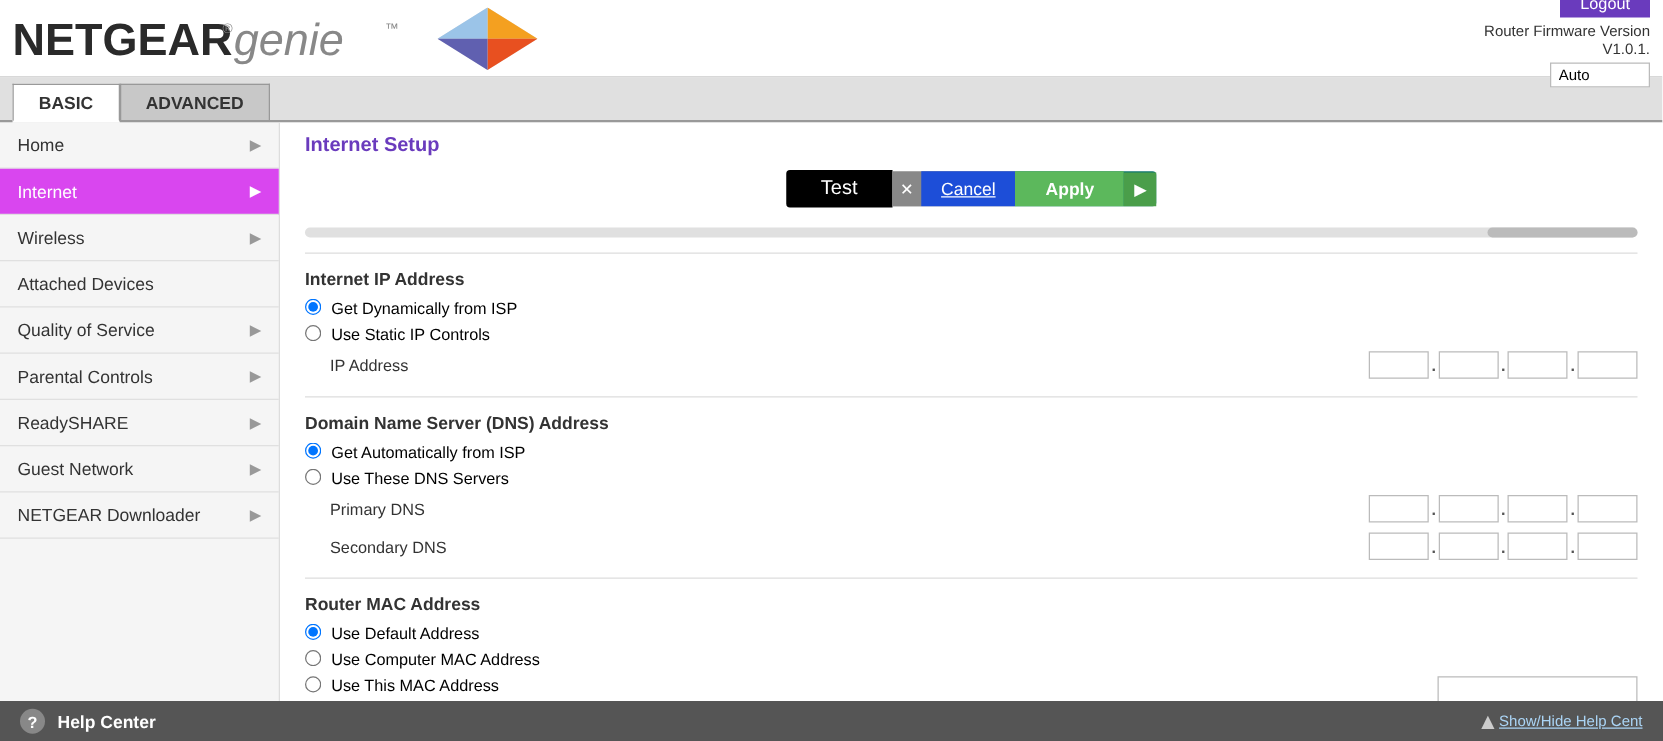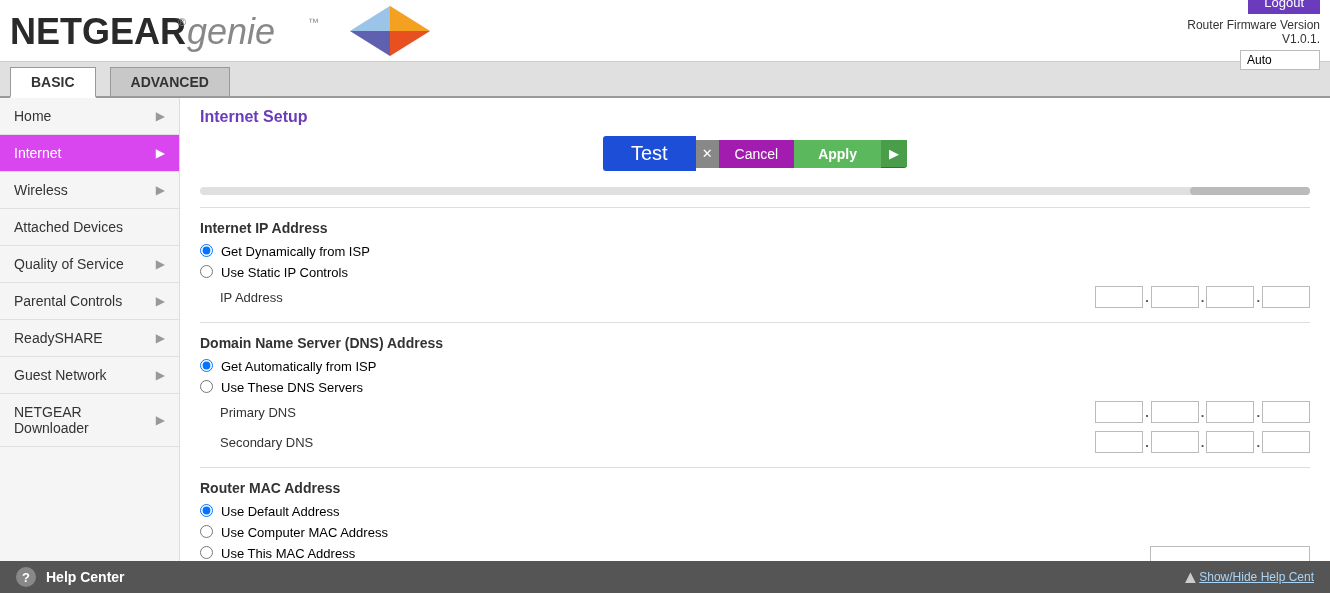--- a/index.html
+++ b/index.html
@@ -7,43 +7,43 @@
 
     
     .header { display: flex; align-items: center; justify-content: space-between; background: #fff; padding: 8px 10px; border-bottom: 1px solid #ccc; height: 62px; }
     .logo-area { display: flex; }
     .header-right { display: flex; flex-direction: column; align-items: flex-end; gap: 4px; }
     .logout-btn { background: #6a3bbd; color: #fff; border: none; padding: 4px 16px; font-size: 13px; cursor: pointer; }
     .firmware-text { font-size: 12px; color: #333; text-align: right; }
 
     
     .tabs { display: flex; background: #e0e0e0; height: 36px; align-items: flex-end; padding-left: 10px; border-bottom: 2px solid #999; }
-    .tab { padding: 6px 20px; font-size: 14px; font-weight: bold; cursor: pointer; border: 1px solid #999; border-bottom: none; margin-right: 14px; background: #c8c8c8; color: #333; }
+    .tab { padding: 6px 20px; font-size: 14px; font-weight: bold; cursor: pointer; border: 1px solid #999; border-bottom: none; margin-right: 0; background: #c8c8c8; color: #333; }
     .tab.active { background: #fff; border-bottom: 2px solid #fff; margin-bottom: -2px; }
 
     
     .main-layout { display: flex; height: calc(593px - 62px - 36px); }
 
     
-    .sidebar { width: 180px; background: #f5f5f5; border-right: 1px solid #ddd; flex-shrink: 0; }
+    .sidebar { width: 224px; background: #f5f5f5; border-right: 1px solid #ddd; flex-shrink: 0; }
     .sidebar-item { display: flex; align-items: center; justify-content: space-between; padding: 10px 14px; cursor: pointer; border-bottom: 1px solid #e0e0e0; font-size: 14px; color: #333; }
     .sidebar-item.active { background: #d946ef; color: #fff; }
     .sidebar-arrow { font-size: 12px; color: #999; }
     .sidebar-item.active .sidebar-arrow { color: #fff; }
 
     
     .content { flex: 1; overflow-y: auto; padding: 10px 20px; background: #fff; }
     .page-title { color: #6a3bbd; font-size: 16px; font-weight: bold; margin-bottom: 10px; }
 
     
     .action-bar { display: flex; gap: 0; margin-bottom: 16px; align-items: center; justify-content: center; }
-    .btn-test { background: #1d4ed8; color: #fff; border: none; padding: 6px 28px; font-size: 20px; cursor: pointer; border-radius: 3px 0 0 3px; }
+    .btn-test { background: #000000; color: #fff; border: none; padding: 6px 28px; font-size: 16px; cursor: pointer; border-radius: 3px 0 0 3px; }
     .btn-cancel-wrap { display: flex; align-items: center; background: #888; border-radius: 0; }
     .btn-x { background: #888; color: #fff; border: none; padding: 6px 6px; font-size: 13px; cursor: pointer; }
-    .btn-cancel { background: #a21caf; color: #fff; border: none; padding: 6px 16px; font-size: 14px; cursor: pointer; }
+    .btn-cancel { background: #1d4ed8; color: #fff; border: none; padding: 6px 16px; font-size: 14px; cursor: pointer; text-decoration: underline; }
     .btn-apply-wrap { display: flex; align-items: center; background: #0f766e; border-radius: 0 3px 3px 0; }
     .btn-apply { background: #5cb85c; color: #fff; border: none; padding: 6px 24px; font-size: 14px; cursor: pointer; font-weight: bold; }
     .btn-apply-arrow { background: #4a9e4a; color: #fff; border: none; padding: 6px 8px; font-size: 13px; cursor: pointer; }
 
     .divider { border: none; border-top: 1px solid #ddd; margin: 12px 0; }
 
     
     .section-title { font-size: 14px; font-weight: bold; color: #333; margin-bottom: 8px; }
     .radio-row { display: flex; align-items: flex-start; gap: 8px; margin-bottom: 6px; }
     .radio-row input[type=radio] { cursor: pointer; }

